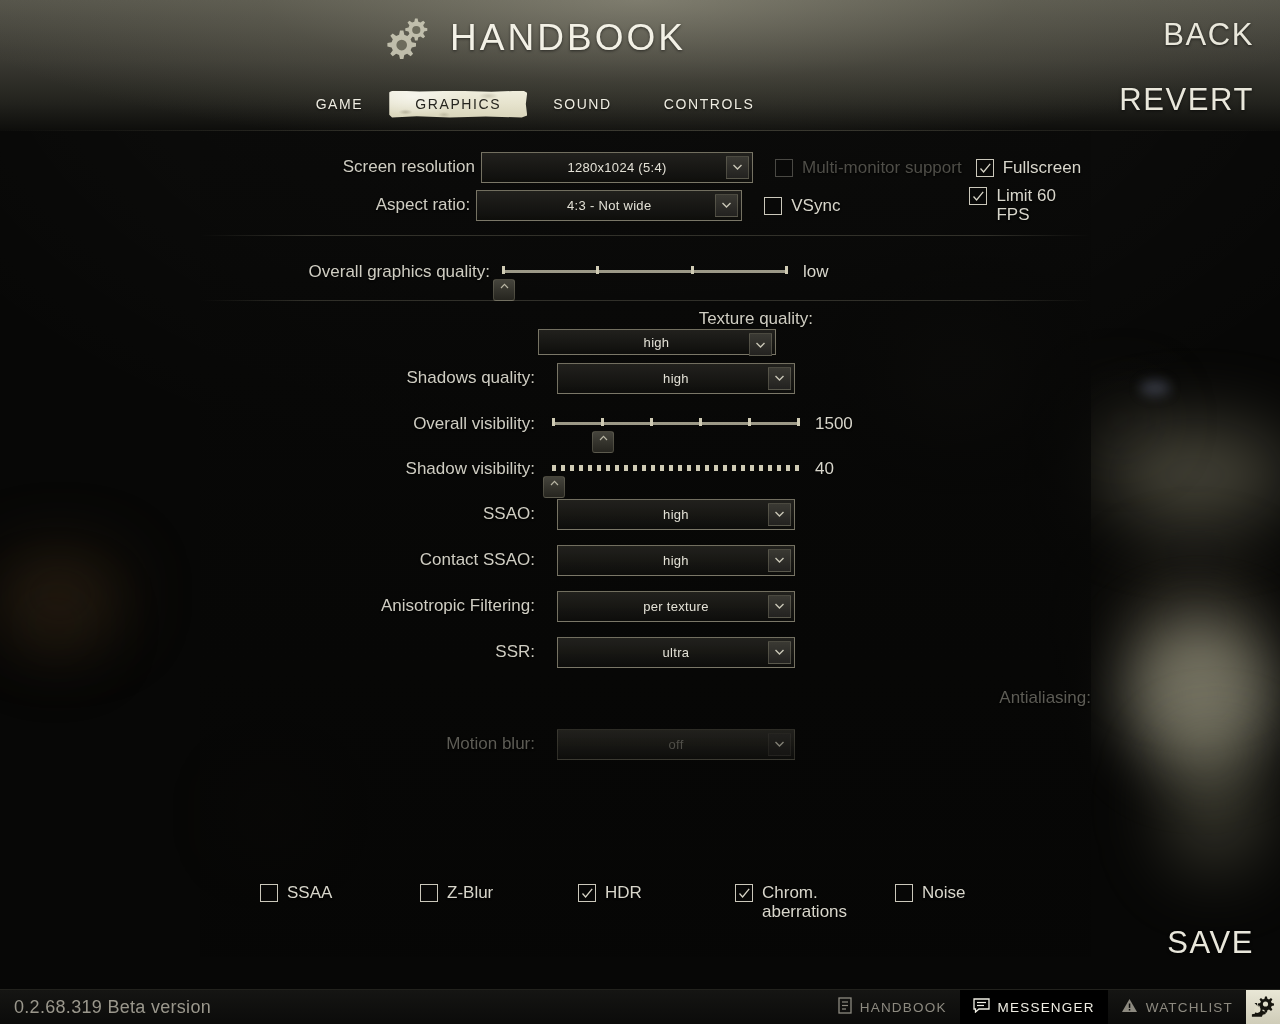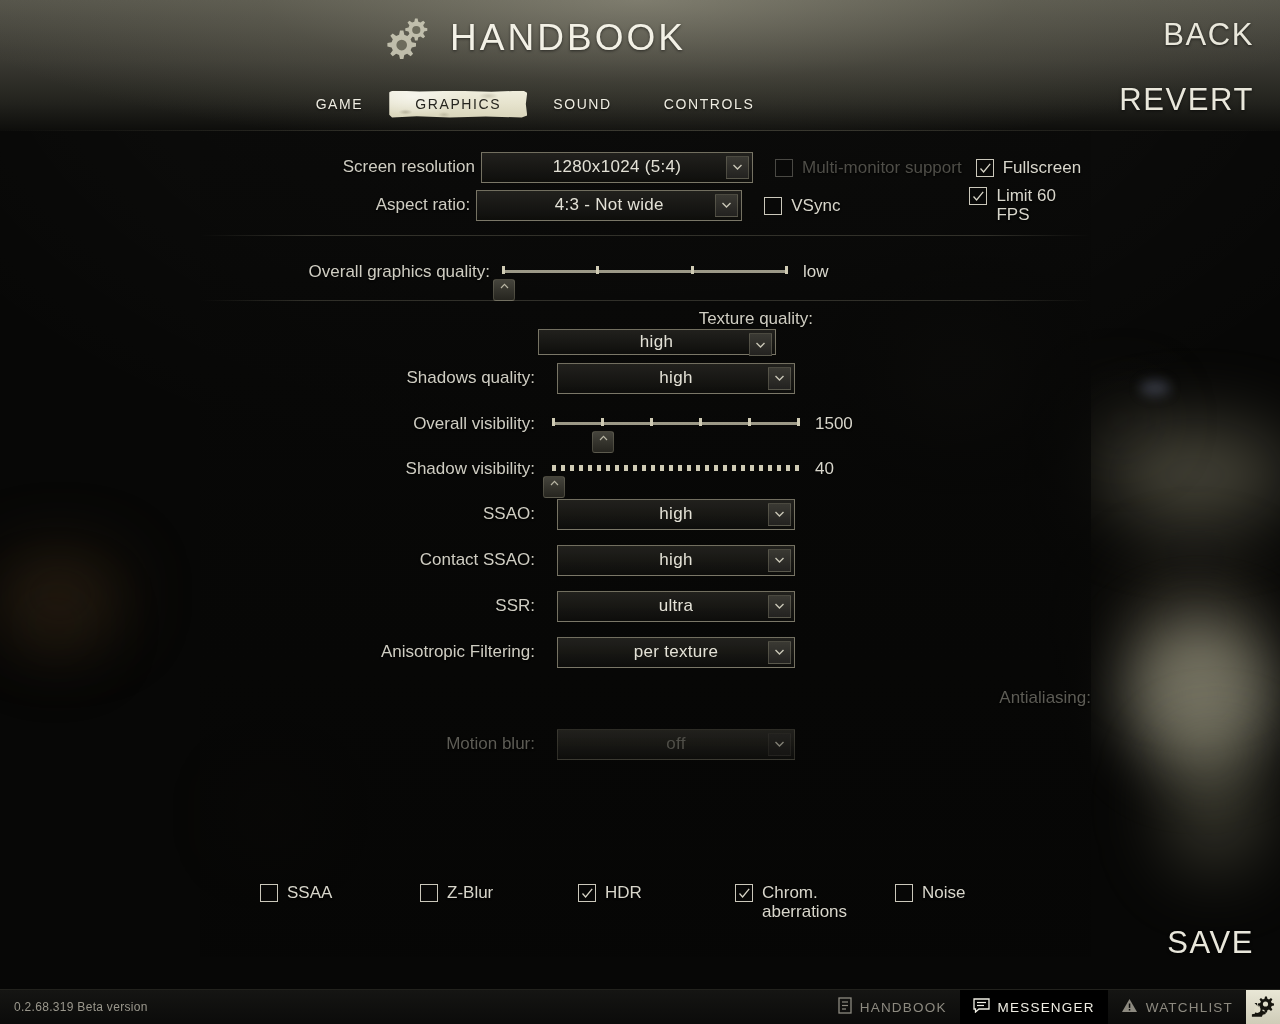--- a/index.html
+++ b/index.html
@@ -77,21 +77,21 @@
 
   .row{display:flex;align-items:center;height:38px;}
   .lbl{font-size:17px;color:#cfcdc2;text-align:right;white-space:nowrap;
     text-shadow:0 1px 2px rgba(0,0,0,.8);}
   .lbl.dim{color:#5d5c55;}
 
   
   .dd{position:relative;height:31px;border:1px solid rgba(196,192,166,.55);
     background:linear-gradient(180deg,rgba(36,35,31,.9),rgba(14,14,12,.95));
     display:flex;align-items:center;justify-content:center;cursor:pointer;box-sizing:border-box;}
-  .dd .val{font-size:17px;color:#e3e1d6;letter-spacing:.3px;}
+  .dd .val{font-size:13px;color:#e3e1d6;letter-spacing:.3px;}
   .dd .arrow{position:absolute;right:3px;top:3px;width:23px;height:23px;
     background:linear-gradient(180deg,#3a3933,#232220);
     border:1px solid rgba(150,146,124,.35);box-sizing:border-box;
     display:flex;align-items:center;justify-content:center;}
   .dd .arrow svg{display:block;}
   .dd.dim{border-color:rgba(120,117,100,.30);}
   .dd.dim .val{color:#4f4e48;}
   .dd.dim .arrow{background:linear-gradient(180deg,#232220,#1a1917);border-color:rgba(110,107,92,.22);opacity:.6;}
 
   
@@ -115,21 +115,21 @@
     border:1px solid rgba(150,146,124,.30);box-sizing:border-box;cursor:pointer;
     display:flex;align-items:flex-start;justify-content:center;padding-top:3px;}
   .sl .handle svg{display:block;}
   .slval{font-size:17px;color:#d8d6cb;white-space:nowrap;text-shadow:0 1px 2px rgba(0,0,0,.8);}
 
   
   .taskbar{position:absolute;left:0;bottom:0;width:1280px;height:34px;
     background:linear-gradient(180deg,#151513 0%,#0b0b0a 100%);
     border-top:1px solid rgba(140,136,118,.18);
     display:flex;align-items:center;}
-  .version{font-size:12px;color:#9a978c;margin-left:14px;letter-spacing:.3px;}
+  .version{font-size:18px;color:#9a978c;margin-left:14px;letter-spacing:.3px;}
   .tb-right{margin-left:auto;display:flex;align-items:stretch;height:34px;}
   .tb-item{display:flex;align-items:center;gap:8px;padding:0 13px;cursor:pointer;
     font-size:13.5px;letter-spacing:1.2px;color:#8d8a80;}
   .tb-item.active{background:#000;color:#f0eee4;}
   .tb-gear{width:34px;height:34px;display:flex;align-items:center;justify-content:center;
     background:linear-gradient(180deg,#e9e7d6,#cfccb8);cursor:pointer;}
 </style>
 </head>
 <body>
 
@@ -319,34 +319,34 @@
           <div class="dd" style="width: 238px; margin-left: 22px;">
             <span class="val">high</span>
             <span class="arrow">
               <svg width="11" height="8" viewBox="0 0 11 8">
                 <path d="M1.5 2 L5.5 6 L9.5 2" stroke="#c9c6b6" stroke-width="1.4" fill="none"></path>
               </svg>
             </span>
           </div>
         </div>
         <div class="row" style="position: relative; height: 46px;">
+          <div class="lbl" style="width: 290px; margin-left: 45px;">Anisotropic Filtering:</div>
+          <div class="dd" style="width: 238px; margin-left: 22px;">
+            <span class="val">per texture</span>
+            <span class="arrow">
+              <svg width="11" height="8" viewBox="0 0 11 8">
+                <path d="M1.5 2 L5.5 6 L9.5 2" stroke="#c9c6b6" stroke-width="1.4" fill="none"></path>
+              </svg>
+            </span>
+          </div>
+        </div>
+        <div class="row" style="position: relative; height: 46px;">
           <div class="lbl" style="width: 290px; margin-left: 45px;">SSR:</div>
           <div class="dd" style="width: 238px; margin-left: 22px;">
             <span class="val">ultra</span>
-            <span class="arrow">
-              <svg width="11" height="8" viewBox="0 0 11 8">
-                <path d="M1.5 2 L5.5 6 L9.5 2" stroke="#c9c6b6" stroke-width="1.4" fill="none"></path>
-              </svg>
-            </span>
-          </div>
-        </div>
-        <div class="row" style="position: relative; height: 46px;">
-          <div class="lbl" style="width: 290px; margin-left: 45px;">Anisotropic Filtering:</div>
-          <div class="dd" style="width: 238px; margin-left: 22px;">
-            <span class="val">per texture</span>
             <span class="arrow">
               <svg width="11" height="8" viewBox="0 0 11 8">
                 <path d="M1.5 2 L5.5 6 L9.5 2" stroke="#c9c6b6" stroke-width="1.4" fill="none"></path>
               </svg>
             </span>
           </div>
         </div>
         <div class="row" style="position: relative; height: 46px; justify-content: flex-end;">
           <div class="lbl dim" style="width: 290px; margin-left: 45px;">Antialiasing:</div>
         </div>

